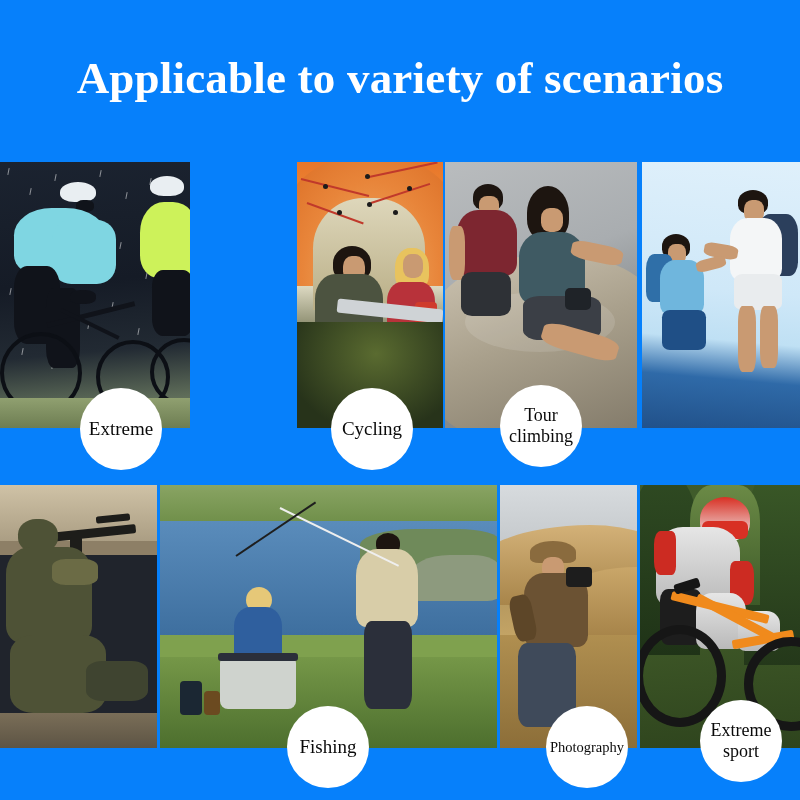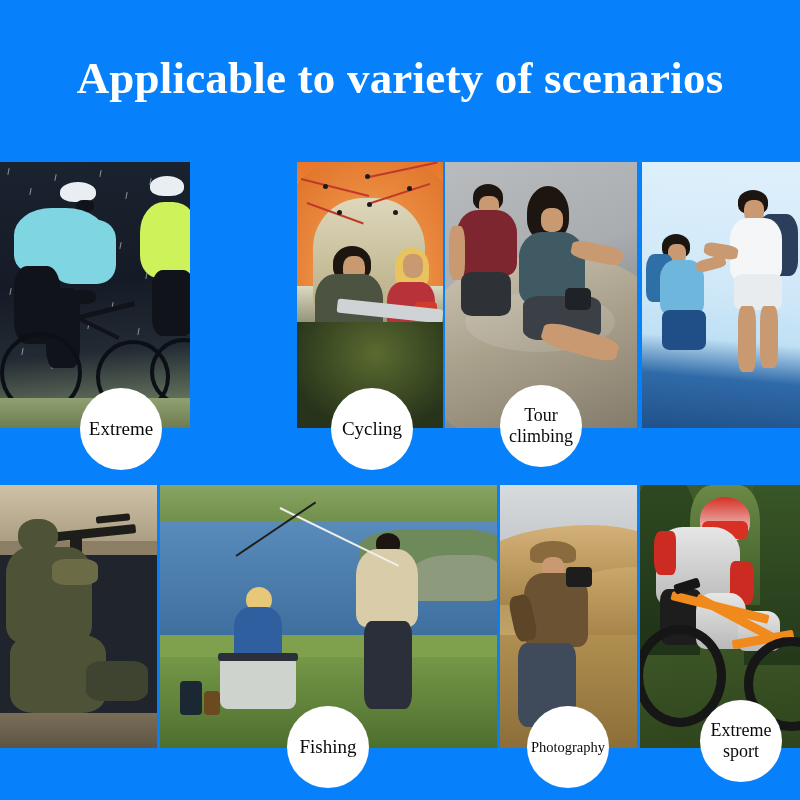--- a/index.html
+++ b/index.html
@@ -24,21 +24,21 @@
 
   
   .badge{
     position:absolute;width:82px;height:82px;border-radius:50%;
     background:#ffffff;display:flex;align-items:center;justify-content:center;
     text-align:center;color:#0a0a0a;
     font-family:"Liberation Serif",serif;
     font-size:19px;line-height:22px;z-index:8;
   }
   .badge.two{font-size:18px;line-height:21px;}
-  .badge.small{font-size:14.5px;line-height:17px;}
+  .badge.small{font-size:14.5px;line-height:17px;margin-left:19px;}
   .badge.cs{
     font-family:"Liberation Sans",sans-serif;
     font-weight:bold;font-size:31px;letter-spacing:.5px;
   }
   .badge span{display:block;padding:0 3px;}
 
   
   
   .s-cyc{background:linear-gradient(175deg,#1b2330 0%,#151b26 45%,#222a33 70%,#5d6b58 88%,#7f8f6e 100%);}
   .rain i{background:rgba(255,255,255,.5);width:1px;height:7px;transform:rotate(11deg);}

